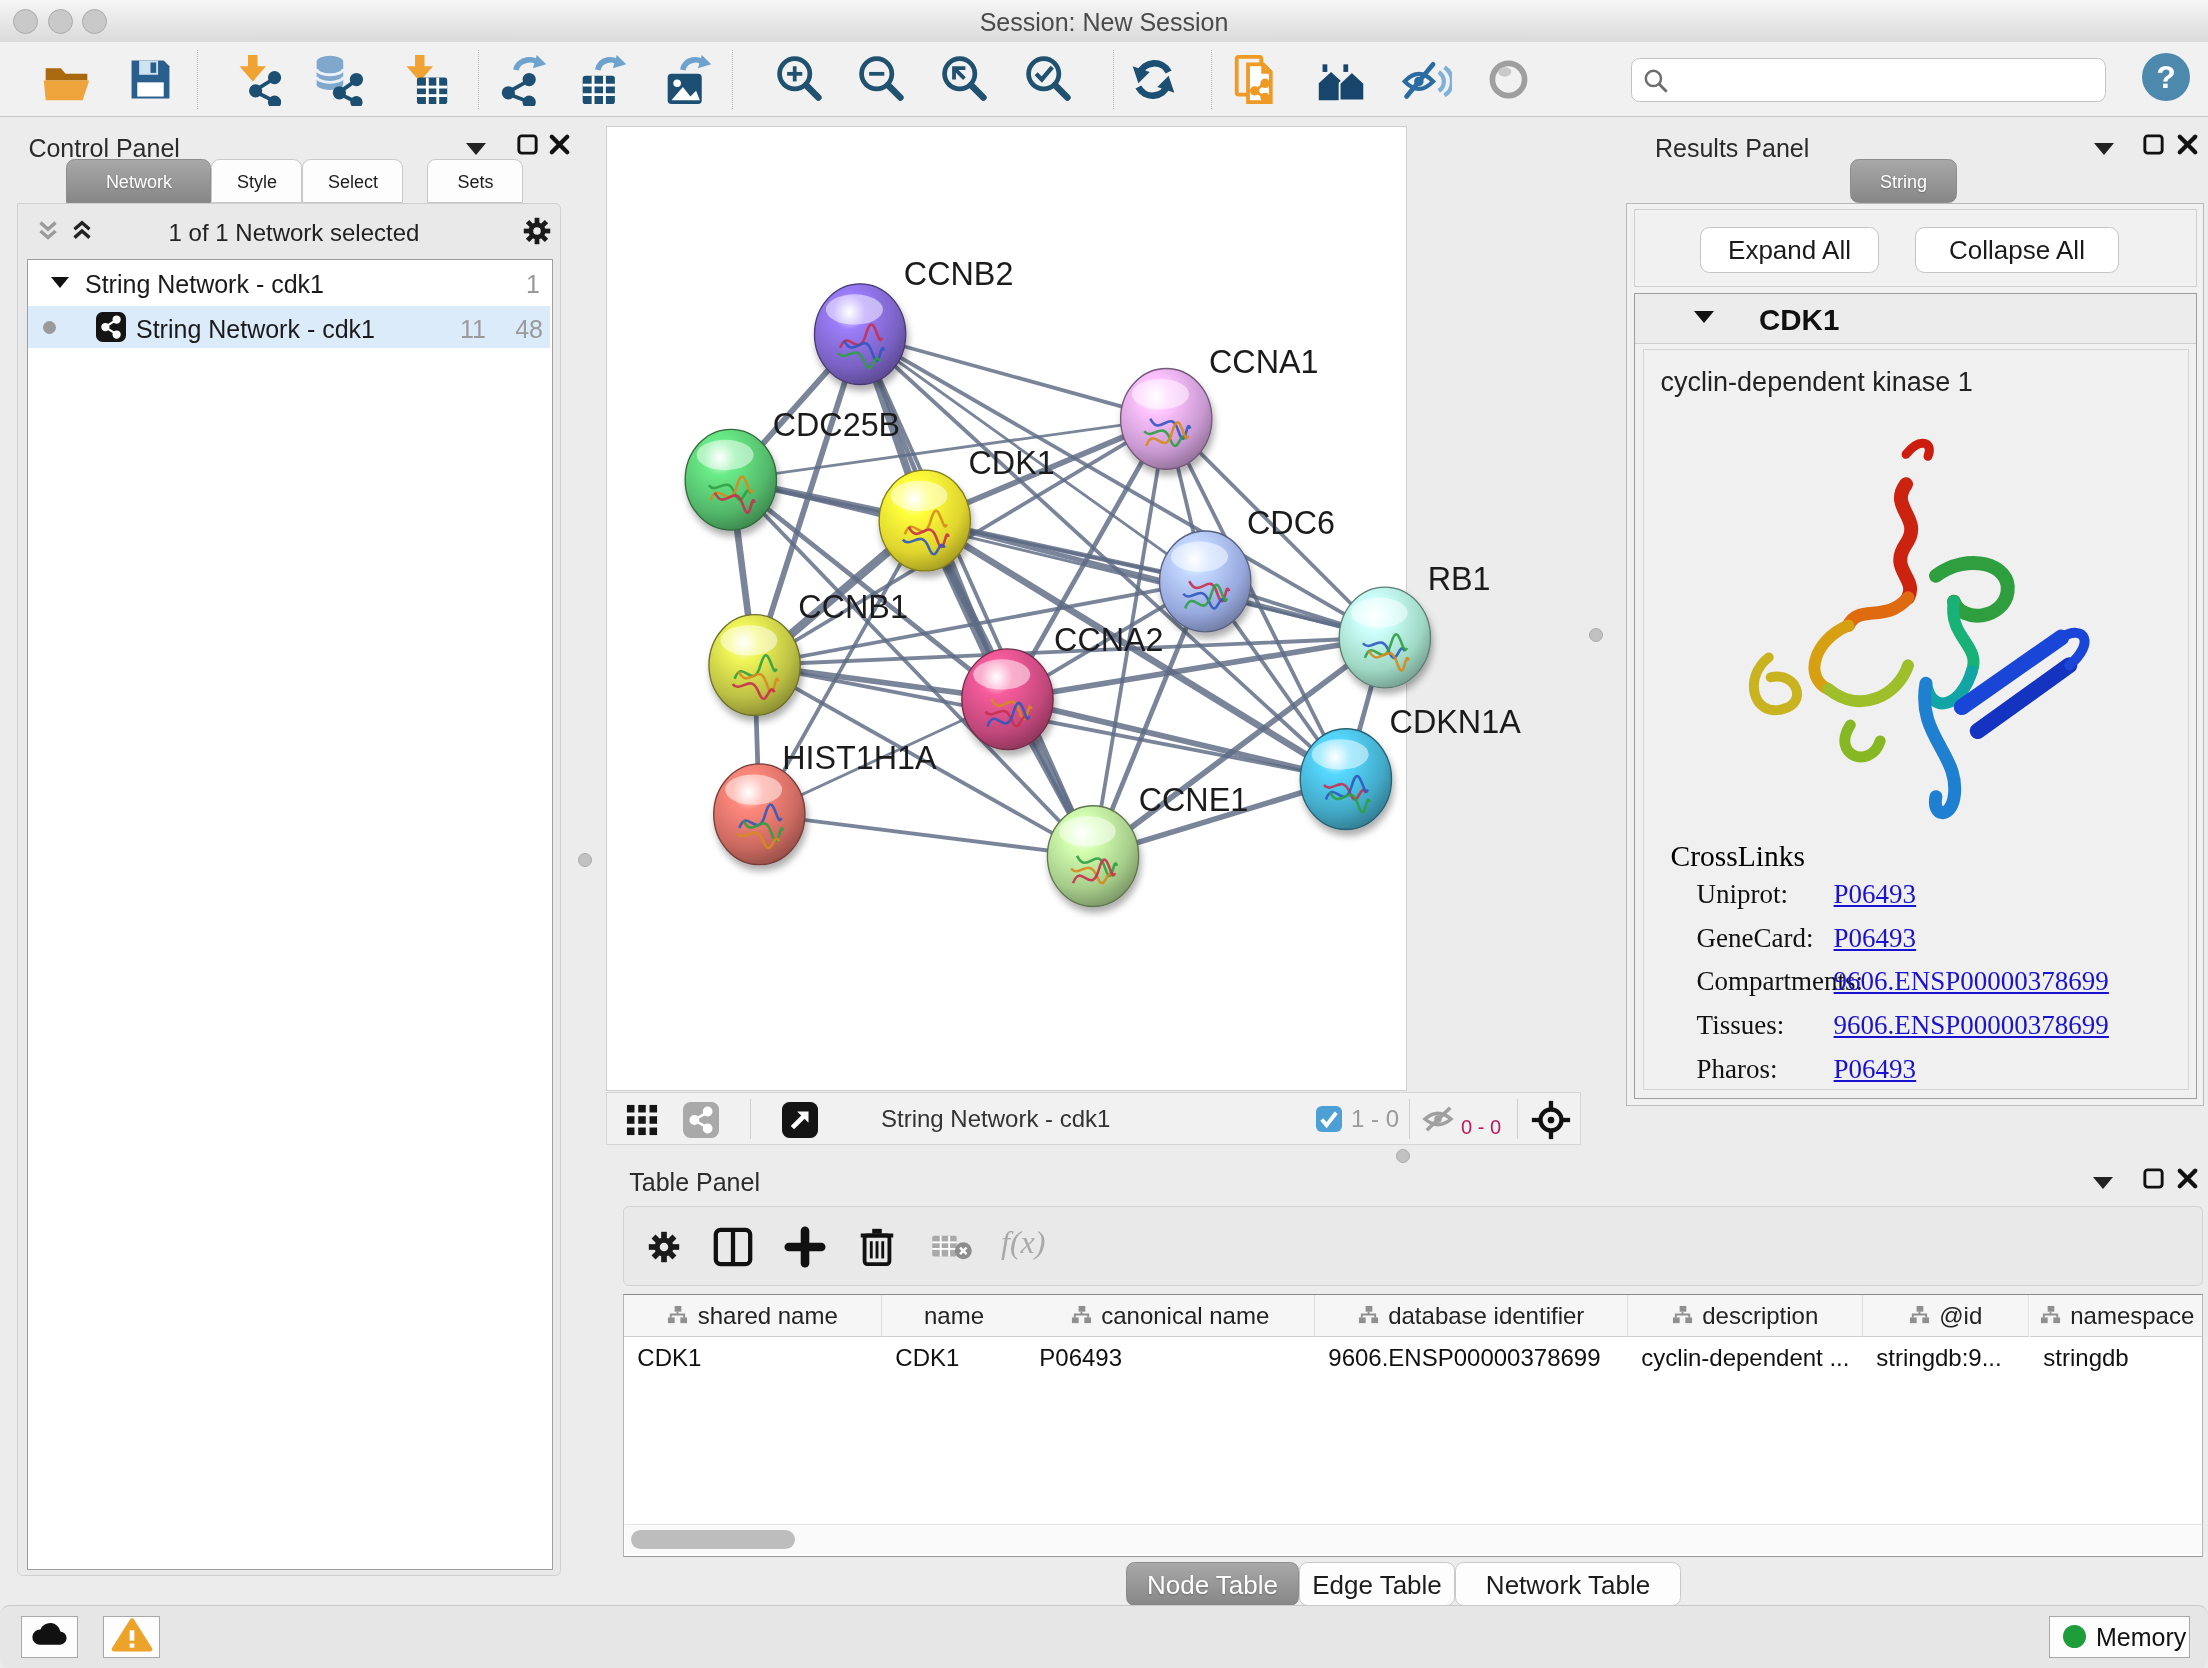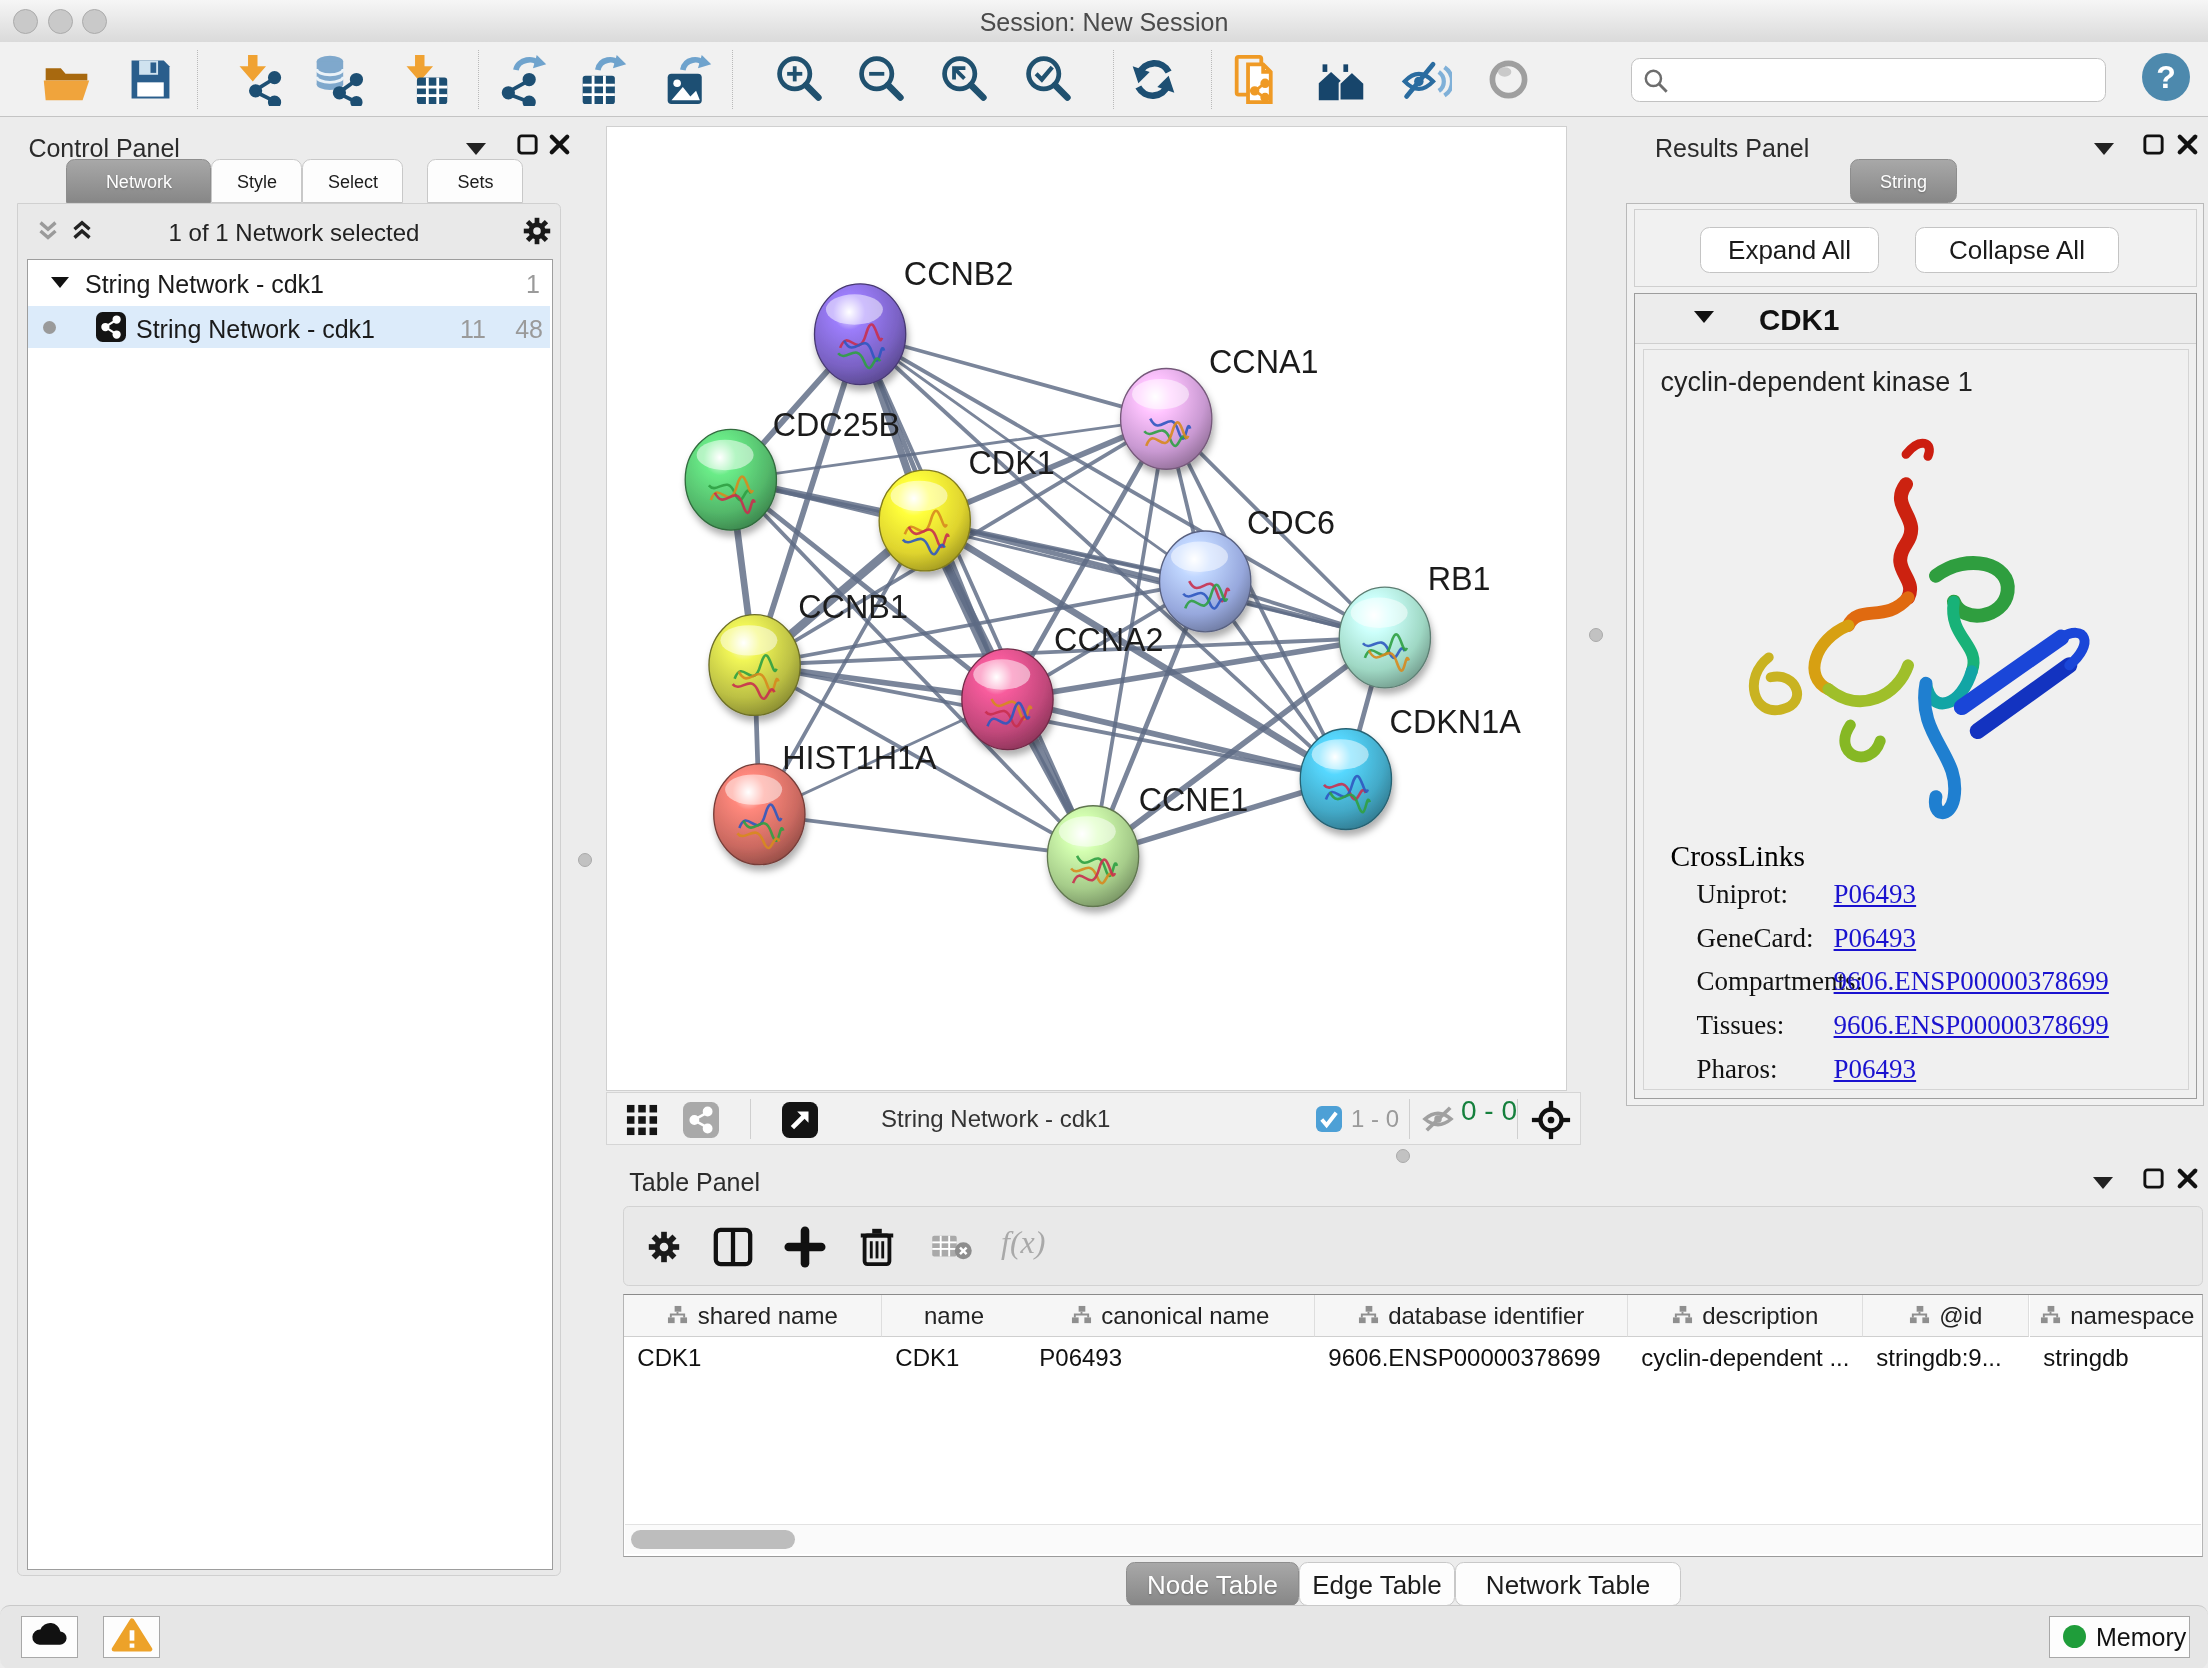--- a/index.html
+++ b/index.html
@@ -22,21 +22,21 @@
   .tab{height:44px;line-height:44px;text-align:center;font-size:18px;border:1px solid #c8c8c8;border-radius:8.6px 8.6px 0 0;background:#fdfdfd;color:#1c1c1c;box-sizing:border-box;}
   .tab.sel{background:linear-gradient(#a8a8a8,#878787);color:#fff;border-color:#8d8d8d;text-shadow:0 1px 1.9px rgba(0,0,0,.25);}
   .btab{height:44px;line-height:44px;text-align:center;font-size:26px;border:1px solid #c8c8c8;border-radius:8.6px;background:#fdfdfd;color:#1c1c1c;box-sizing:border-box;}
   .btab.sel{background:linear-gradient(#a8a8a8,#878787);color:#fff;border-color:#8d8d8d;text-shadow:0 1px 1.9px rgba(0,0,0,.25);}
   
   #cp-group{left:17px;top:203px;width:542px;height:1371px;background:#e9e9e9;border:1px solid #d0d0d0;border-radius:0 5.7px 5.7px 5.7px;}
   #cp-list{left:27px;top:259px;width:524px;height:1309px;background:#fff;border:1px solid #9d9d9d;}
   .cp-row{left:0;width:522px;height:42px;font-size:25px;color:#1a1a1a;}
   .count{color:#9a9a9a;font-size:25px;}
   
-  #canvas{left:606px;top:126px;width:961px;height:965px;background:#fff;border:1px solid #d0d0d0;box-sizing:border-box;}
+  #canvas{left:606px;top:126px;width:801px;height:965px;background:#fff;border:1px solid #d0d0d0;box-sizing:border-box;}
   #canvas-bar{left:606px;top:1092px;width:975px;height:53px;background:#f1f1f1;border:1px solid #d5d5d5;box-sizing:border-box;}
   .cbar-sep{top:5.7px;width:0;height:40px;border-left:1px solid #cfcfcf;}
   .splitter-dot{width:12.4px;height:12.4px;border-radius:50%;background:#c2c2c2;border:1px solid #aaa;}
   
   #rp-box{left:1626px;top:203px;width:578px;height:903px;background:#f1f1f1;border:1px solid #b9b9b9;box-sizing:border-box;}
   #rp-btnrow{left:1634px;top:209px;width:563px;height:78px;background:#f1f1f1;border:1px solid #cfcfcf;box-sizing:border-box;}
   .rp-btn{top:17px;height:44px;line-height:44px;background:#fff;border:1px solid #c4c4c4;border-radius:9.5px;text-align:center;font-size:26px;color:#1a1a1a;}
   #gene-box{left:1634px;top:293px;width:563px;height:806px;border:1.9px solid #9d9d9d;background:#f0f0f0;box-sizing:border-box;}
   #gene-header{left:0;top:0;width:100%;height:49px;background:#ececec;border-bottom:1px solid #cfcfcf;}
   .serif{font-family:"Liberation Serif",serif;}
@@ -589,21 +589,21 @@
         <rect x="0" y="0" width="27" height="27" rx="6" fill="#4da0d6"></rect>
         <polyline points="6,14 11,20 21,7" fill="none" stroke="#fff" stroke-width="4"></polyline>
       </svg>
     <div class="abs" style="left:744px;top:12.4px;font-size:24px;color:#9a9a9a">1 - 0</div>
     <div class="cbar-sep abs" style="left:802px"></div>
     <svg class="abs" style="left:814px;top:11.4px" width="34" height="30" viewBox="0 0 36 32">
         <path d="M4 16 Q18 4 32 16 Q18 28 4 16 Z" fill="none" stroke="#a0a0a0" stroke-width="3.6"></path>
         <circle cx="18" cy="16" r="4" fill="#a0a0a0"></circle>
         <line x1="6" y1="28" x2="31" y2="4" stroke="#a0a0a0" stroke-width="4"></line>
       </svg>
-    <div class="abs" style="left:854px;top:2px;font-size:28px;color:#15803d">0 - 0</div>
+    <div class="abs" style="left:854px;top:23px;font-size:20px;color:#be185d">0 - 0</div>
     <div class="cbar-sep abs" style="left:910px"></div>
     <svg class="abs" style="left:923px;top:5.7px" width="42" height="42" viewBox="0 0 44 44">
         <circle cx="22" cy="22" r="11" fill="none" stroke="#111" stroke-width="4.5"></circle>
         <g stroke="#111" stroke-width="4.5">
           <line x1="22" y1="2" x2="22" y2="12"></line>
           <line x1="22" y1="32" x2="22" y2="42"></line>
           <line x1="2" y1="22" x2="12" y2="22"></line>
           <line x1="32" y1="22" x2="42" y2="22"></line>
         </g>
         <circle cx="22" cy="22" r="3.5" fill="#111"></circle>

